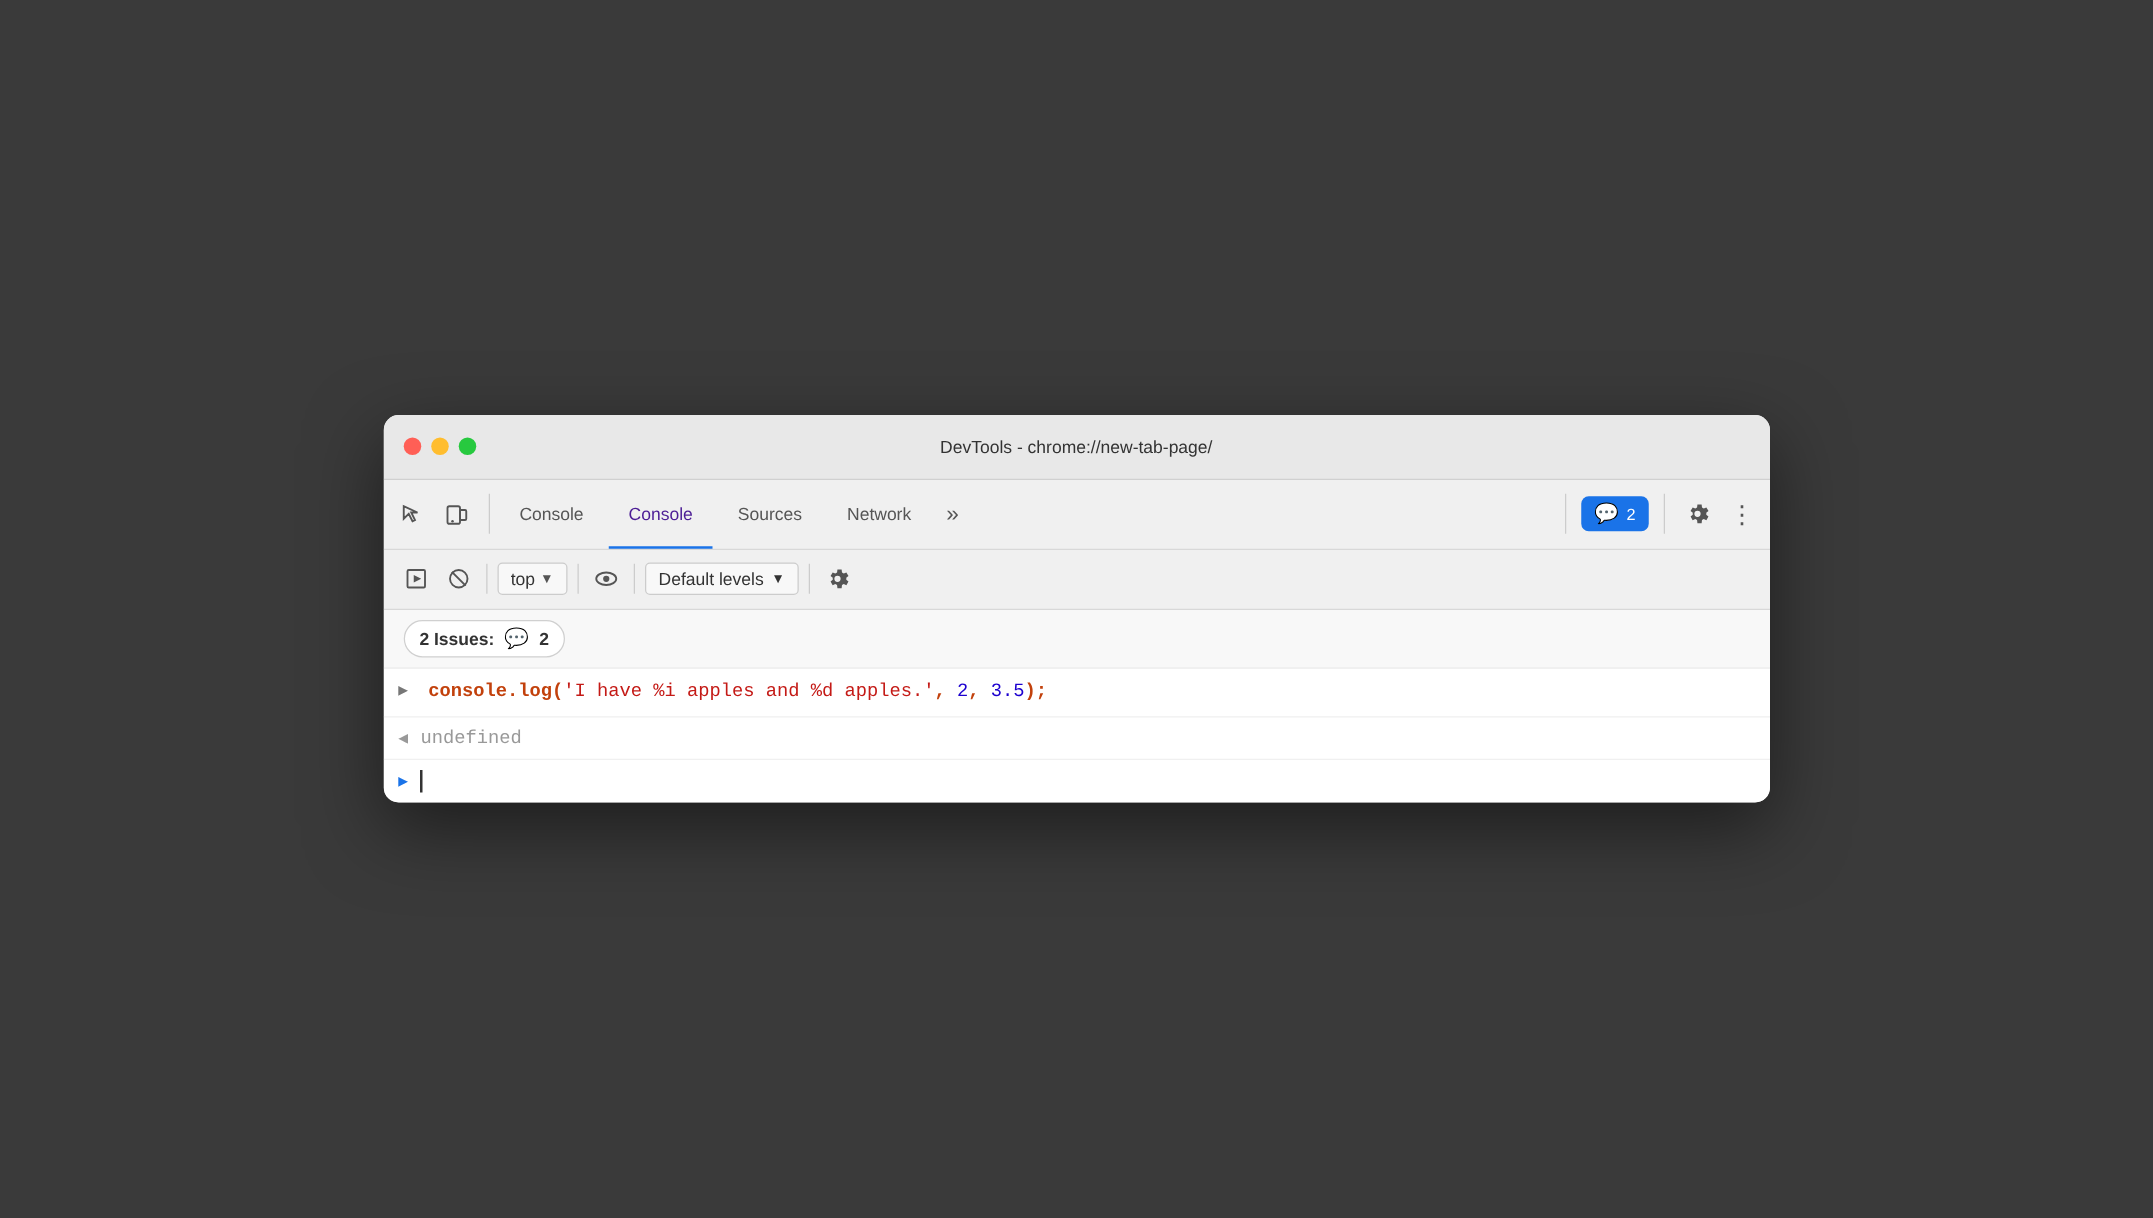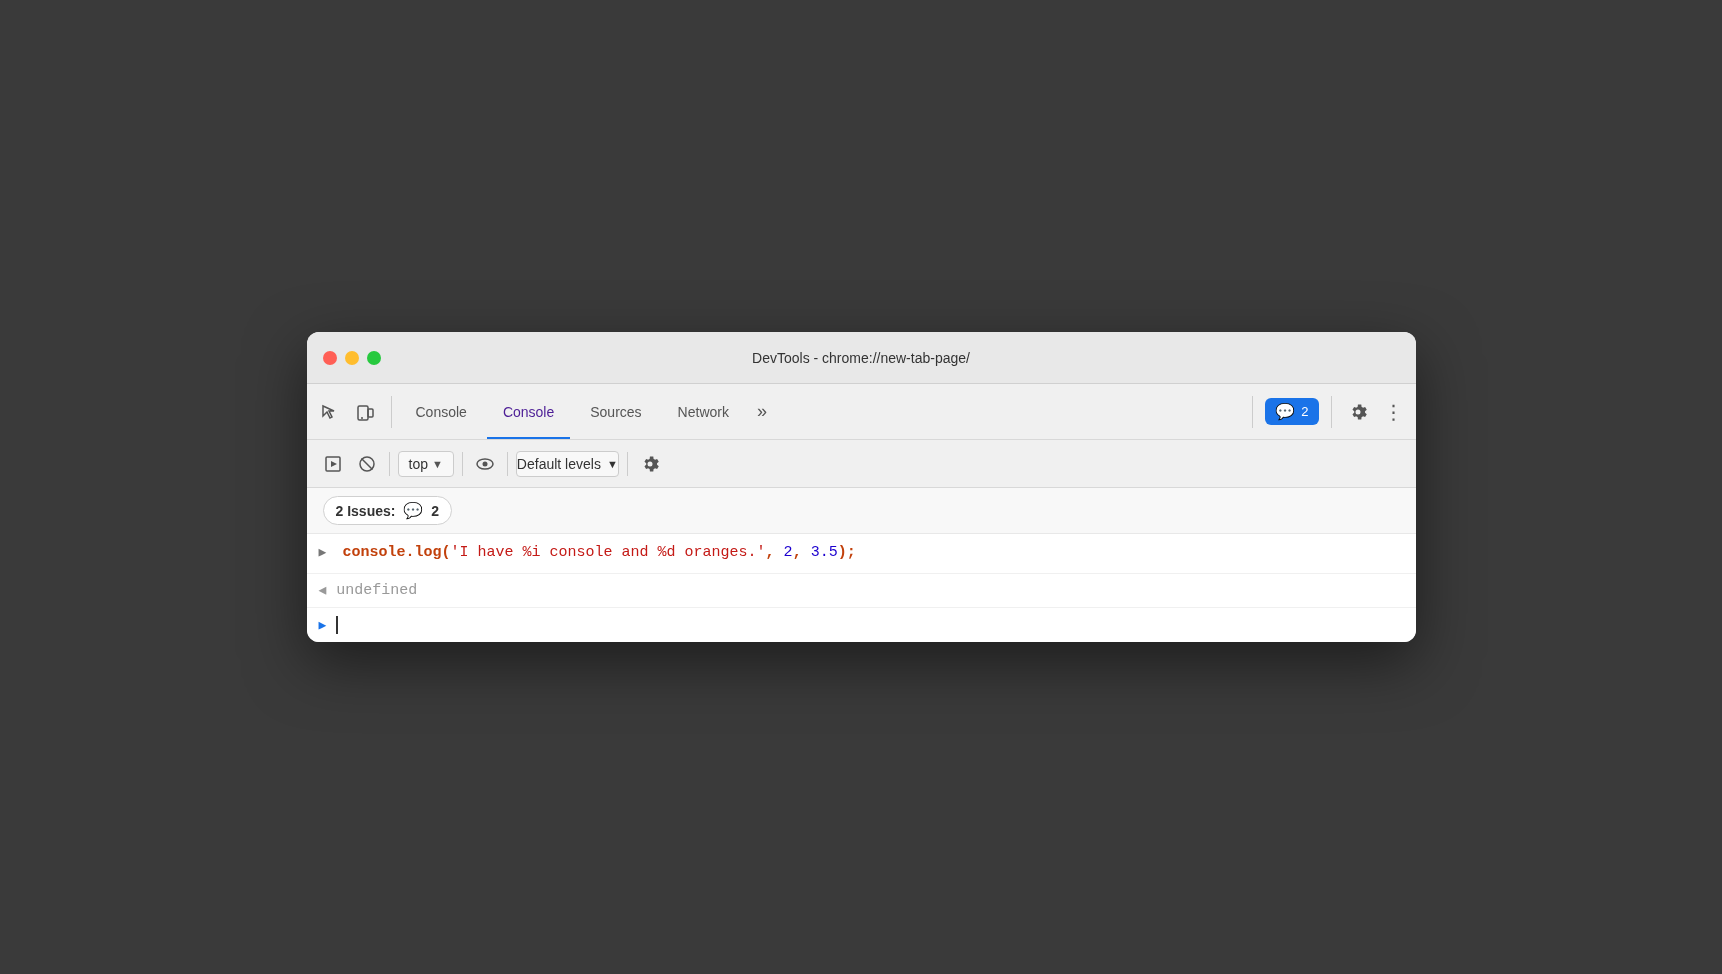--- a/index.html
+++ b/index.html
@@ -224,21 +224,21 @@
     }
 
     .filter-input::placeholder {
       color: #999;
     }
 
     .levels-btn {
       display: flex;
       align-items: center;
       gap: 6px;
-      padding: 4px 0;
+      padding: 4px 10px;
       background: #f8f8f8;
       border: 1px solid #ccc;
       border-radius: 4px;
       cursor: pointer;
       font-size: 14px;
       color: #333;
       white-space: nowrap;
     }
 
     
@@ -491,21 +491,21 @@
         <span class="issues-chat-icon">💬</span>
         <span>2</span>
       </div>
     </div>
 
     <div class="console-output">
 
       <div class="console-log-line">
         <span class="console-entry-arrow">▶</span>
         <div class="console-entry-content">
-          <span class="code-black">console.log(</span><span class="code-red">'I have %i console and %d oranges.'</span><span class="code-black">, </span><span class="code-blue">2</span><span class="code-black">, </span><span class="code-blue">3.5</span><span class="code-black">);</span>
+          <span class="code-black">console.log(</span><span class="code-red">'I have %i apples and %d apples.'</span><span class="code-black">, </span><span class="code-blue">2</span><span class="code-black">, </span><span class="code-blue">3.5</span><span class="code-black">);</span>
         </div>
       </div>
 
 
       <div class="console-undefined">
         <span class="console-undefined-arrow">◀</span>
         <span>undefined</span>
       </div>
 
       <div class="console-input-line">

